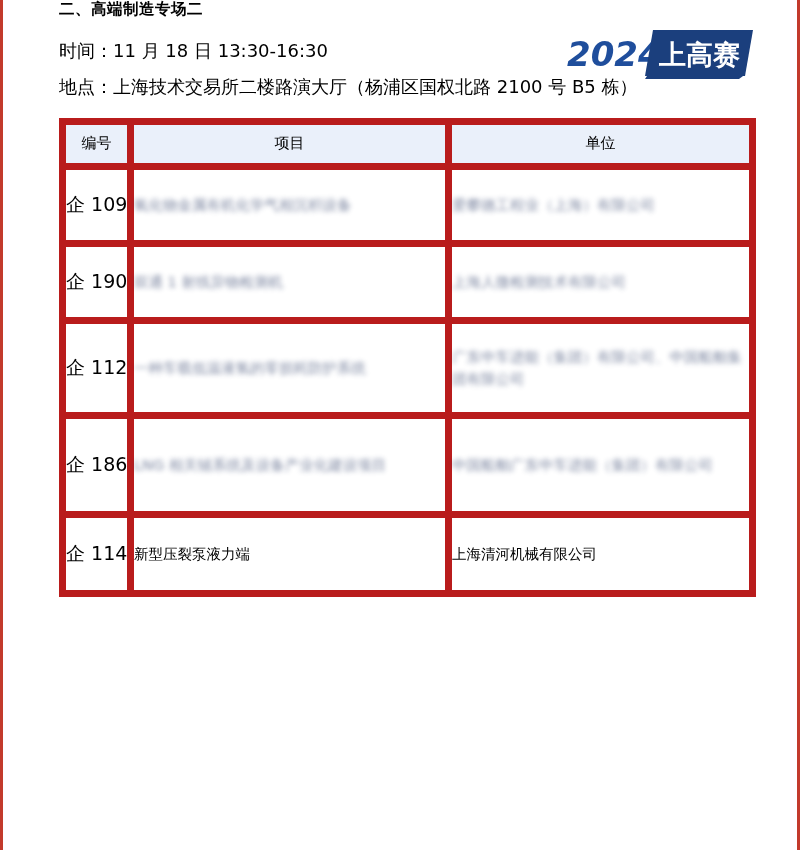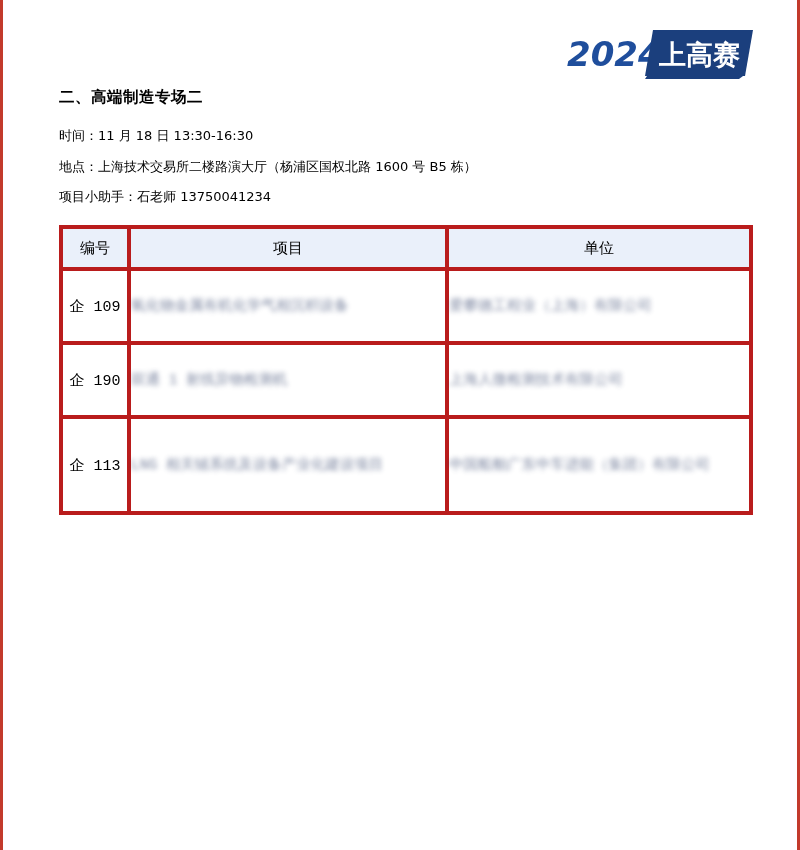--- a/index.html
+++ b/index.html
@@ -42,62 +42,60 @@
   }
   .logo-svg { display: block; }
 
   
   .section-title {
     font-family: "DejaVu Sans", sans-serif;
     font-weight: bold;
     font-size: 15.5px;
     letter-spacing: 0.5px;
     margin: 0;
-    padding-top: 88px;
     line-height: 1.2;
   }
   .meta-line {
     font-family: "DejaVu Sans", sans-serif;
-    font-size: 13px;
+    font-size: 18px;
     line-height: 1.15;
     margin: 0;
     padding-top: 16px;
     white-space: nowrap;
   }
   .meta-line.first { padding-top: 22px; }
 
   
   table.listing {
     border-collapse: collapse;
     margin-top: 20px;
     width: 690px;
     table-layout: fixed;
     font-family: "DejaVu Sans", sans-serif;
   }
   table.listing th, table.listing td {
-    border: 4px solid #b91c1c;
+    border: 7px solid #b91c1c;
     padding: 0;
     vertical-align: middle;
-    font-family: Liberation Mono, monospace;
   }
   table.listing thead th {
     background: #eaf0fa;
     height: 38px;
     font-size: 15px;
     font-weight: normal;
     text-align: center;
     color: #000;
   }
   col.c-id { width: 68px; }
   col.c-proj { width: 318px; }
   col.c-org { width: 304px; }
 
   td.id-cell {
     text-align: center;
-    font-size: 15px;
+    font-size: 19px;
     white-space: nowrap;
   }
   td.txt-cell {
     padding: 9px 8px 9px 10px;
     font-size: 14.5px;
     line-height: 1.55;
   }
   .blurred {
     filter: blur(2.6px);
     opacity: 0.62;
@@ -125,22 +123,21 @@
       </g>
     </svg>
 
   </div>
 
   <div class="content">
 
     <h2 class="section-title">二、高端制造专场二</h2>
 
     <p class="meta-line first">时间：11 月 18 日 13:30-16:30</p>
-    <p class="meta-line">地点：上海技术交易所二楼路演大厅（杨浦区国权北路 1600 号 B5 栋）</p>
-    <p class="meta-line">项目小助手：石老师 13750041234</p>
+    <p class="meta-line">地点：上海技术交易所二楼路演大厅（杨浦区国权北路 2100 号 B5 栋）</p>
 
     <table class="listing">
       <colgroup>
         <col class="c-id">
         <col class="c-proj">
         <col class="c-org">
       </colgroup>
       <thead>
         <tr>
           <th>编号</th>
@@ -152,22 +149,32 @@
         <tr class="r1">
           <td class="id-cell">企 109</td>
           <td class="txt-cell blurred">氧化物金属有机化学气相沉积设备</td>
           <td class="txt-cell blurred">爱攀德工程业（上海）有限公司</td>
         </tr>
         <tr class="r2">
           <td class="id-cell">企 190</td>
           <td class="txt-cell blurred">双通 1 射线异物检测机</td>
           <td class="txt-cell blurred">上海人微检测技术有限公司</td>
         </tr>
+        <tr class="r4">
+          <td class="id-cell">企 112</td>
+          <td class="txt-cell blurred">一种车载低温液氢的零损耗防护系统</td>
+          <td class="txt-cell blurred">广东中车进能（集团）有限公司、中国船舶集团有限公司</td>
+        </tr>
         <tr class="r5">
-          <td class="id-cell">企 113</td>
+          <td class="id-cell">企 186</td>
           <td class="txt-cell blurred">LNG 相关辅系统及设备产业化建设项目</td>
           <td class="txt-cell blurred">中国船舶广东中车进能（集团）有限公司</td>
+        </tr>
+        <tr class="r6">
+          <td class="id-cell">企 114</td>
+          <td class="txt-cell">新型压裂泵液力端</td>
+          <td class="txt-cell">上海清河机械有限公司</td>
         </tr>
       </tbody>
     </table>
 
   </div>
 </div>
 
 </body></html>

